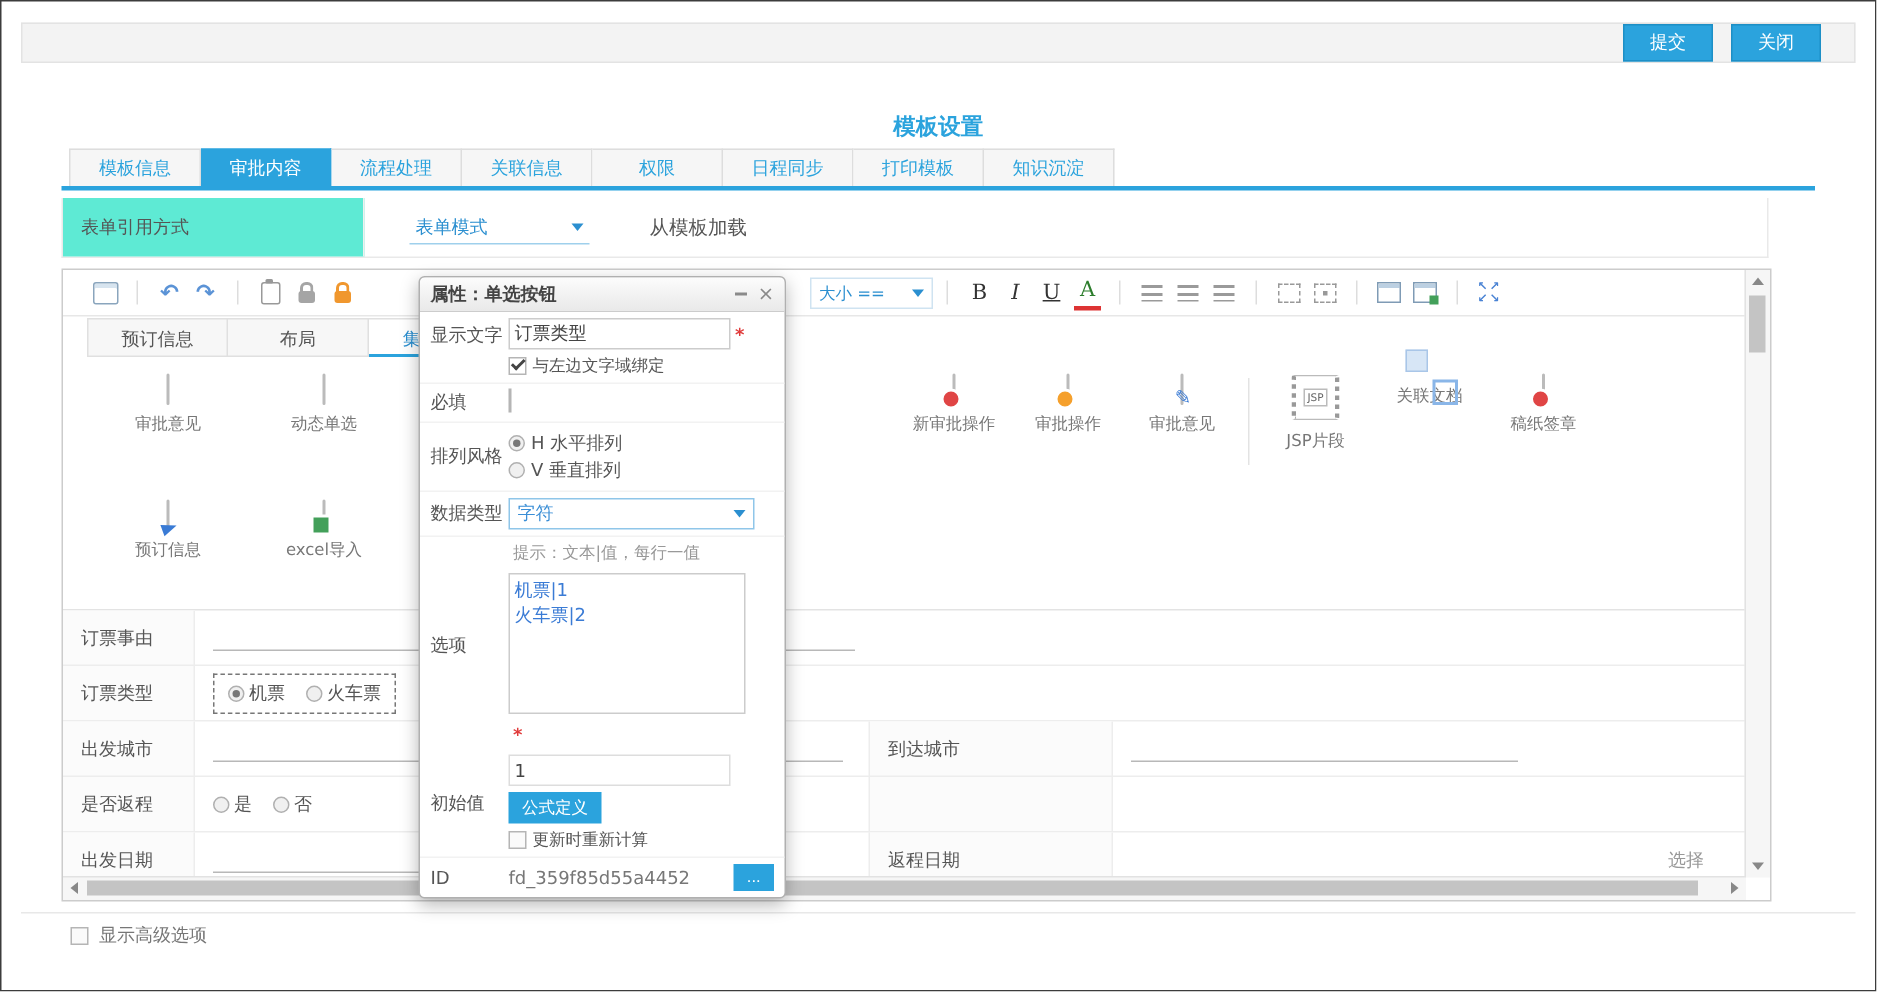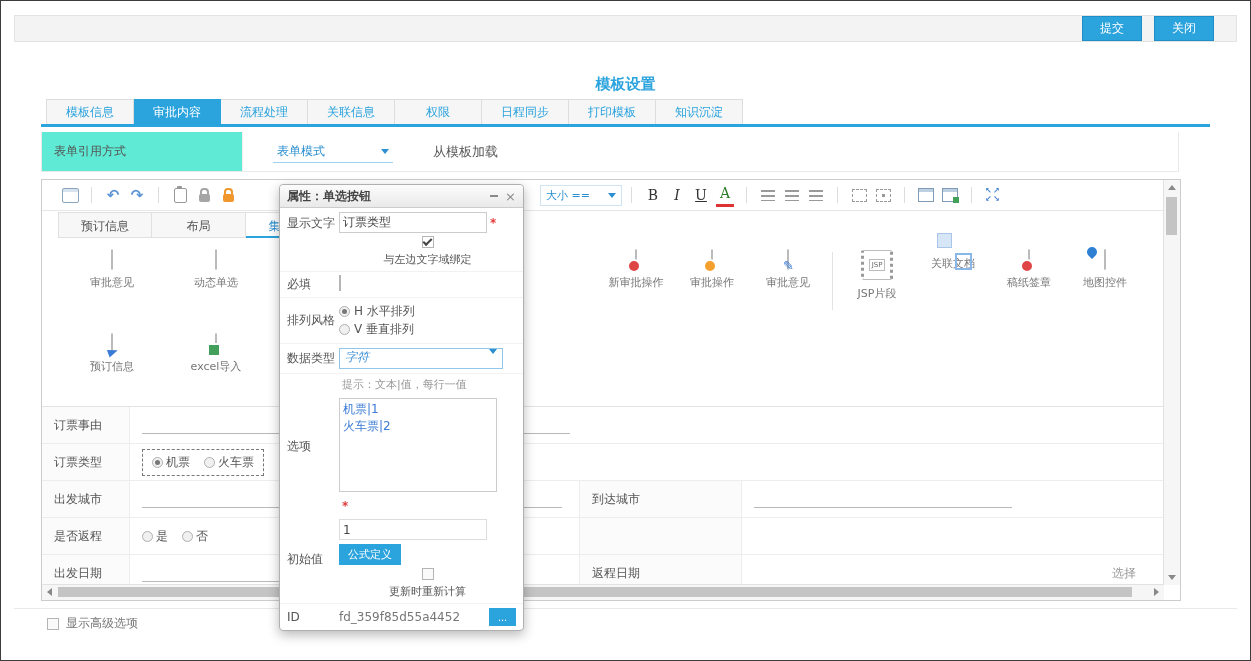--- a/index.html
+++ b/index.html
@@ -161,24 +161,24 @@
   .dlg-x{cursor:pointer;font-weight:normal;font-size:13px;line-height:1;}
   .dlg-x::after{content:'×';}
   .drow{display:flex;border-bottom:1px solid #f2f2f2;padding:4px 7px;}
   .drow.nb{border-bottom:none;}
   .dlabel{width:52px;flex:none;color:#555;display:flex;align-items:center;}
   .dlabel.topal{align-items:flex-start;padding-top:3px;}
   .dval{flex:1;}
   .din{width:140px;height:17px;border:1px solid #ccc;font-size:12px;padding:1px 3px;
        font-family:inherit;color:#444;box-sizing:content-box;}
   .star{color:#e03c3c;font-weight:bold;margin-left:3px;}
-  .cbline{display:flex;align-items:center;gap:4px;margin-top:3px;font-size:11px;color:#555;cursor:pointer;flex-direction:column;}
+  .cbline{display:flex;align-items:center;gap:4px;margin-top:3px;font-size:11px;color:#555;cursor:pointer;}
   .rline{display:flex;align-items:center;gap:4px;font-size:12px;color:#555;cursor:pointer;margin:1px 0;}
-  .dsel{width:152px;border:1px solid #8fc6e9;color:#3a8ed6;height:19px;display:flex;align-items:flex-start;
-        justify-content:space-between;padding:0 5px;cursor:pointer;font-style:italic;}
+  .dsel{width:152px;border:1px solid #8fc6e9;color:#3a8ed6;height:19px;display:flex;align-items:center;
+        justify-content:space-between;padding:0 5px;cursor:pointer;}
   .dhint{padding:3px 7px 2px 62px;color:#999;font-size:11px;}
   .dta{width:150px;height:88px;color:#3a7bd5;font-size:12px;border:1px solid #ccc;resize:none;
        font-family:inherit;padding:2px 3px;}
   .dstar{padding:0 7px 2px 62px;color:#e03c3c;font-weight:bold;}
   .blue-btn{background:#2ba3dd;color:#fff;border:none;font-size:11px;padding:3px 9px;cursor:pointer;
             font-family:inherit;}
   .dots-btn{background:#2ba3dd;color:#fff;border:none;width:27px;height:18px;font-size:11px;
             cursor:pointer;margin-left:6px;flex:none;}
   .idval{flex:1;color:#777;display:flex;align-items:center;}
 </style>
@@ -330,24 +330,20 @@
           <span class="plabel">JSP片段</span>
         </div>
         <div class="pitem">
           <span class="pic v-squares"></span>
           <span class="plabel">关联文档</span>
         </div>
         <div class="pitem">
           <span class="pic b-red"></span>
           <span class="plabel">稿纸签章</span>
         </div>
-        <div class="pitem">
-          <span class="pic v-map"></span>
-          <span class="plabel">地图控件</span>
-        </div>
       </div>
     </div>
 
     <div class="ftable">
       <div class="fc lbl">订票事由</div>
       <div class="fc span nov">
           <div class="uline" style="width:428px"></div>
         </div>
 
       <div class="fc lbl">订票类型</div>

